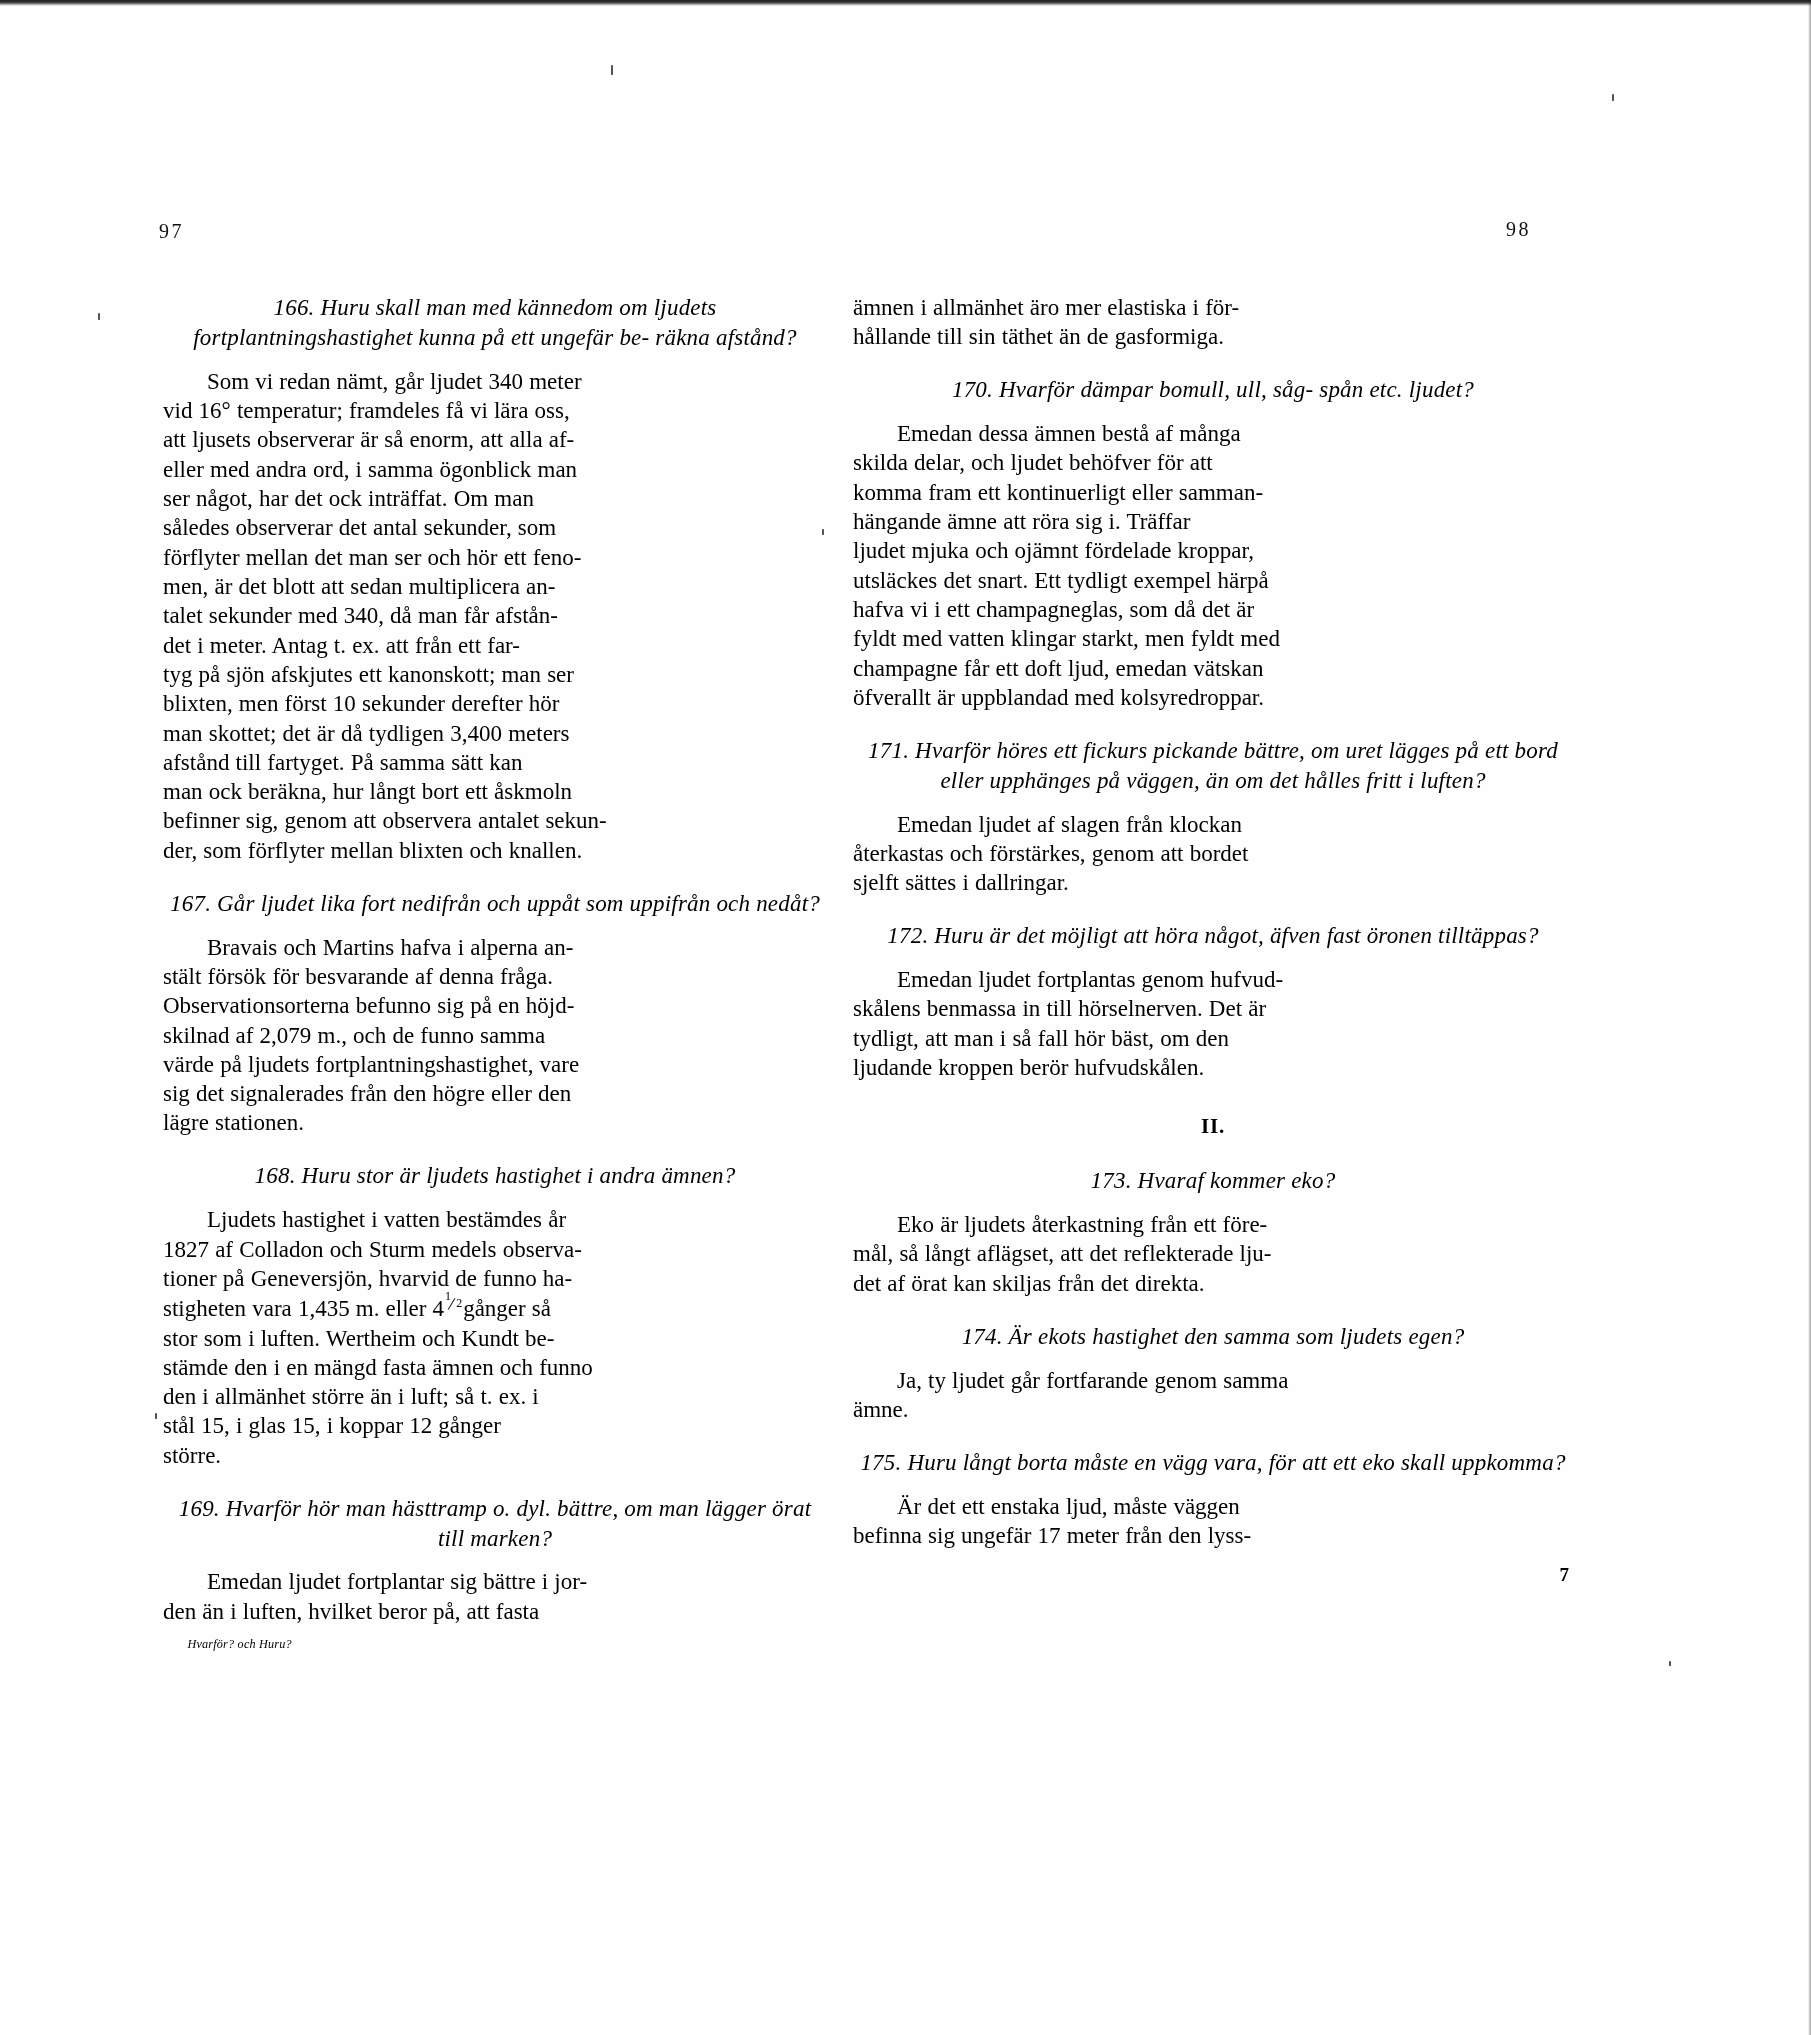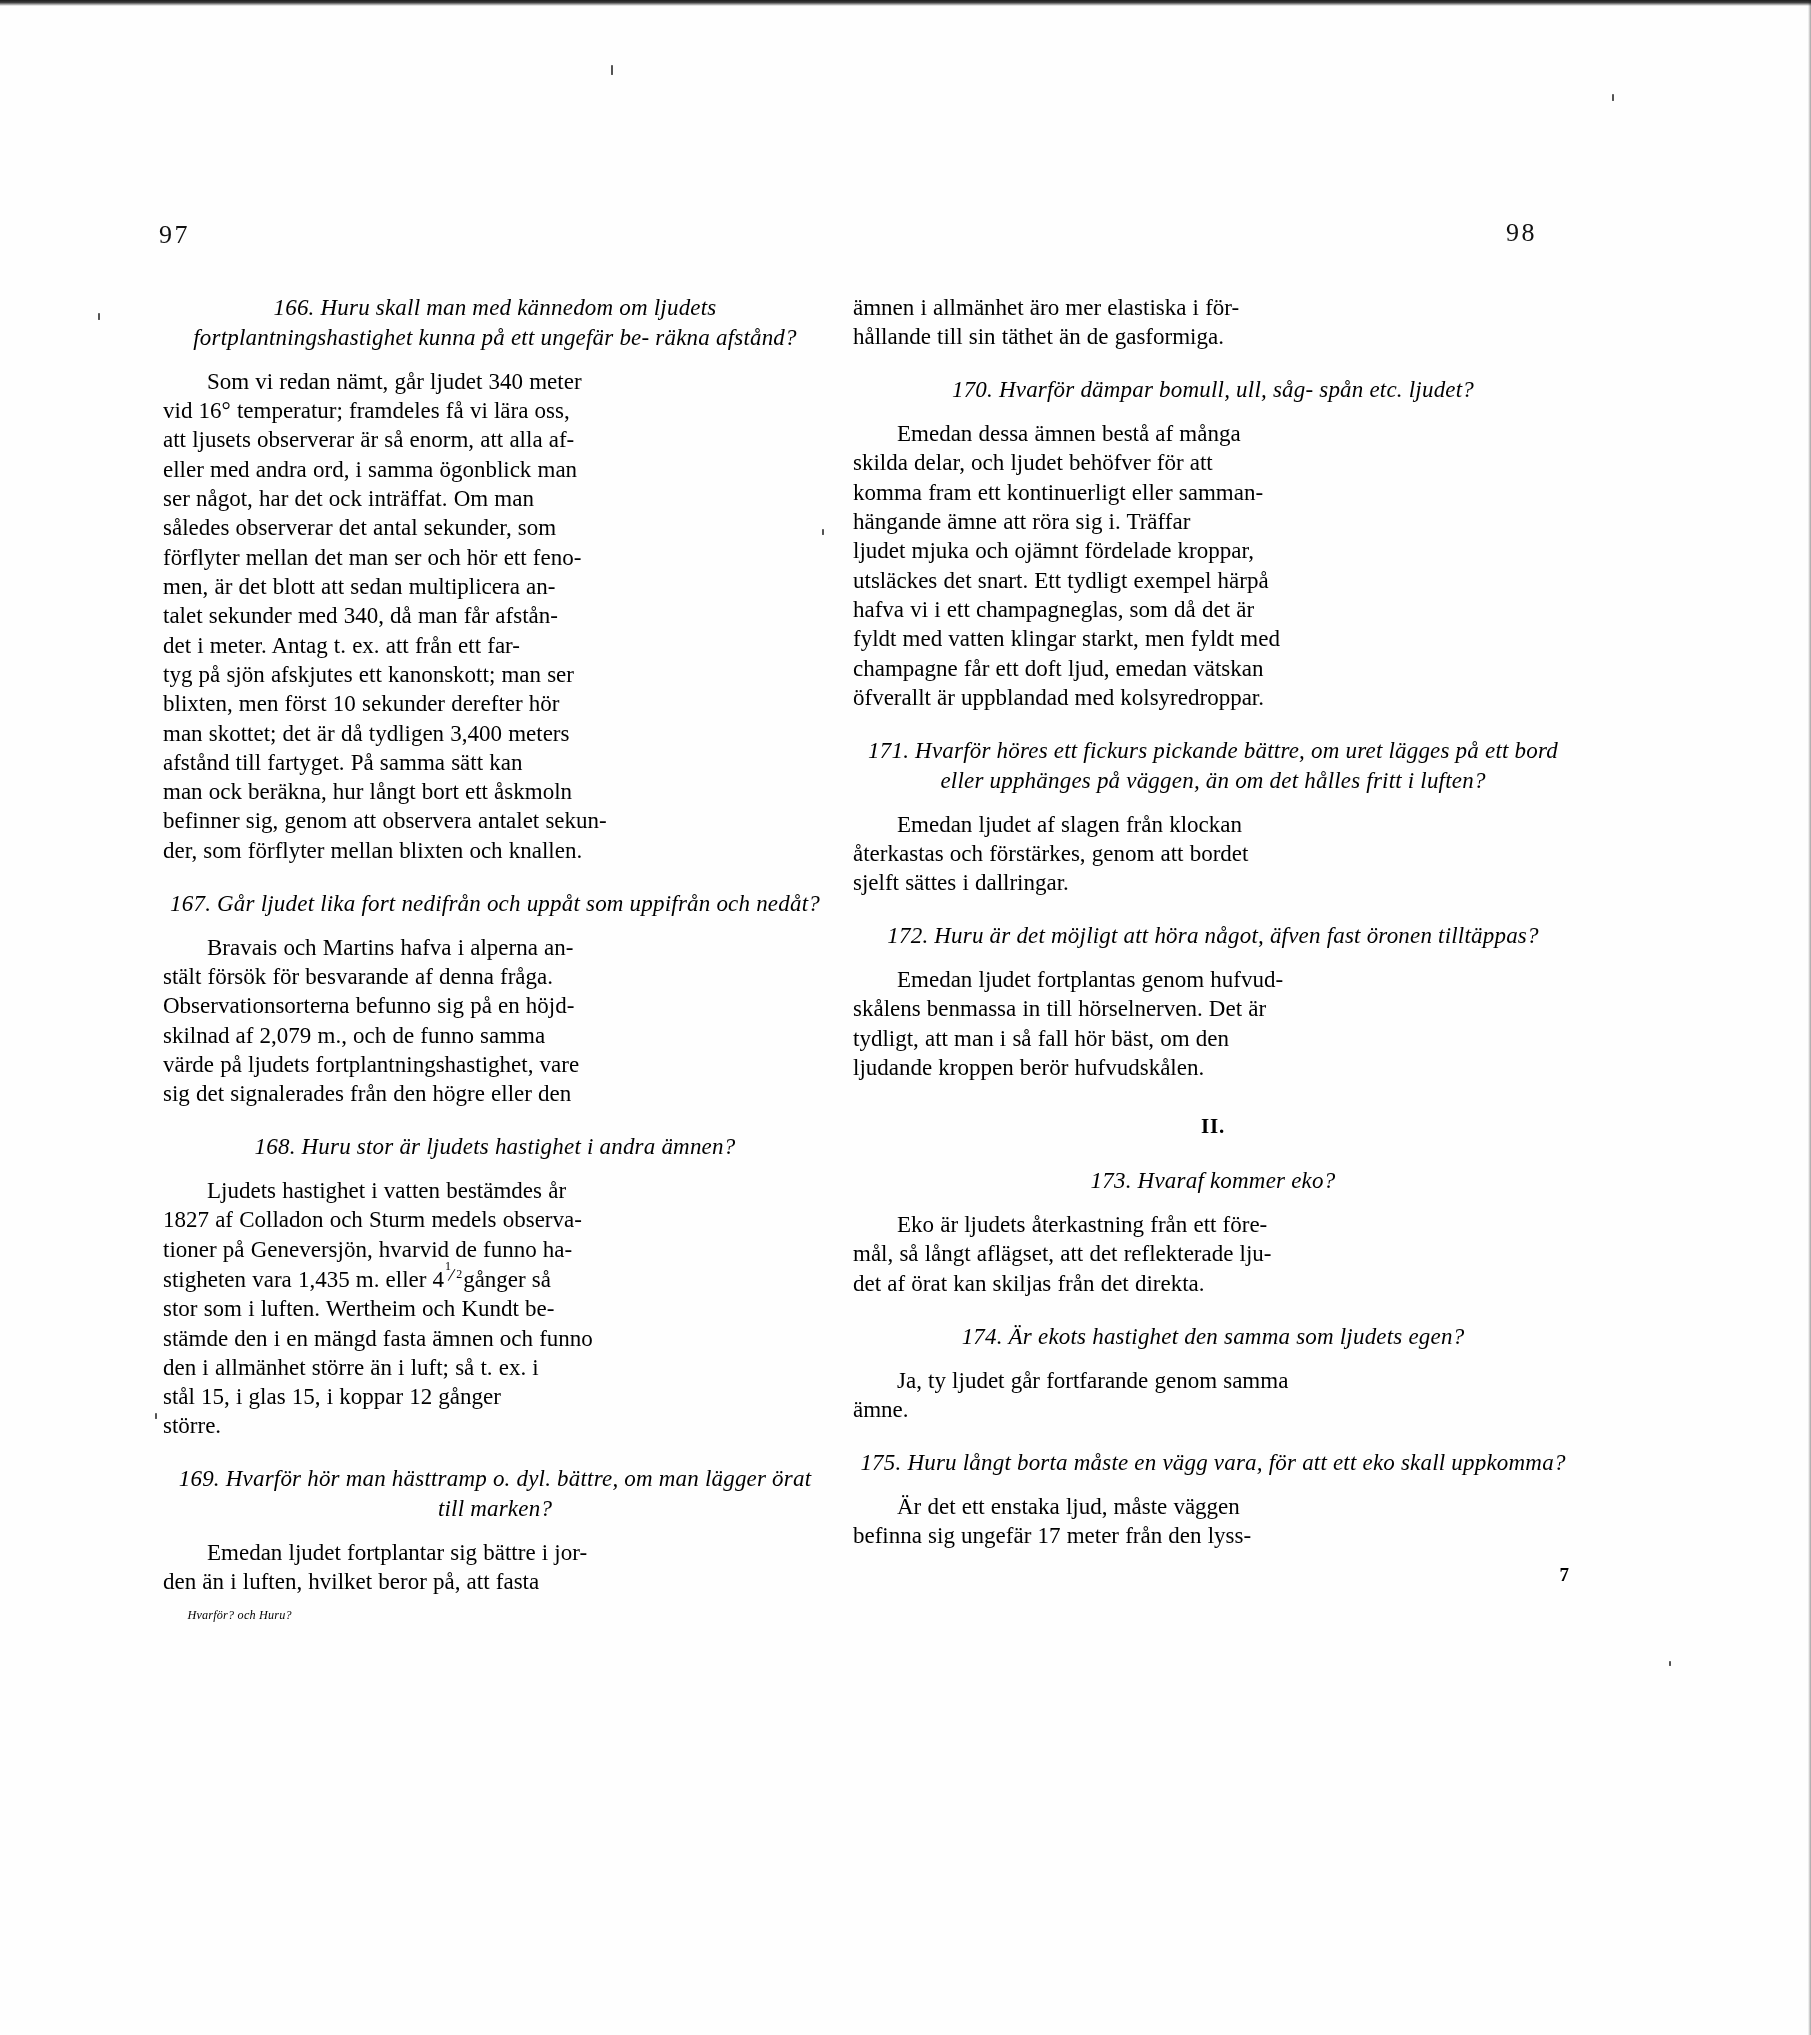--- a/index.html
+++ b/index.html
@@ -40,21 +40,21 @@
   .scan-speck {
     position: absolute;
     background: #1a1a1a;
     border-radius: 50%;
     opacity: .75;
   }
 
   
   .folio {
     position: absolute;
-    font-size: 26px;
+    font-size: 20px;
     letter-spacing: 2.4px;
     font-family: "Liberation Serif", serif;
     color: #111;
   }
   #folio-left  { left: 159px;  top: 220px; }
   #folio-right { left: 1506px; top: 218px; }
 
   
   .column {
     position: absolute;
@@ -206,20 +206,21 @@
     </div>
     <div class="para">
       <span class="ln j">
           <span style="padding-left:44px">Bravais och Martins hafva i alperna an-</span>
         </span>
       <span class="ln">stält försök för besvarande af denna fråga.</span>
       <span class="ln">Observationsorterna befunno sig på en höjd-</span>
       <span class="ln">skilnad af 2,079 m., och de funno samma</span>
       <span class="ln">värde på ljudets fortplantningshastighet, vare</span>
       <span class="ln">sig det signalerades från den högre eller den</span>
+      <span class="ln">lägre stationen.</span>
     </div>
 
     <div class="qhead">
       <span class="ln">168.   Huru stor är ljudets hastighet</span>
       <span class="ln">i andra ämnen?</span>
     </div>
     <div class="para">
       <span class="ln j">
           <span style="padding-left:44px">Ljudets hastighet i vatten bestämdes år</span>
         </span>

